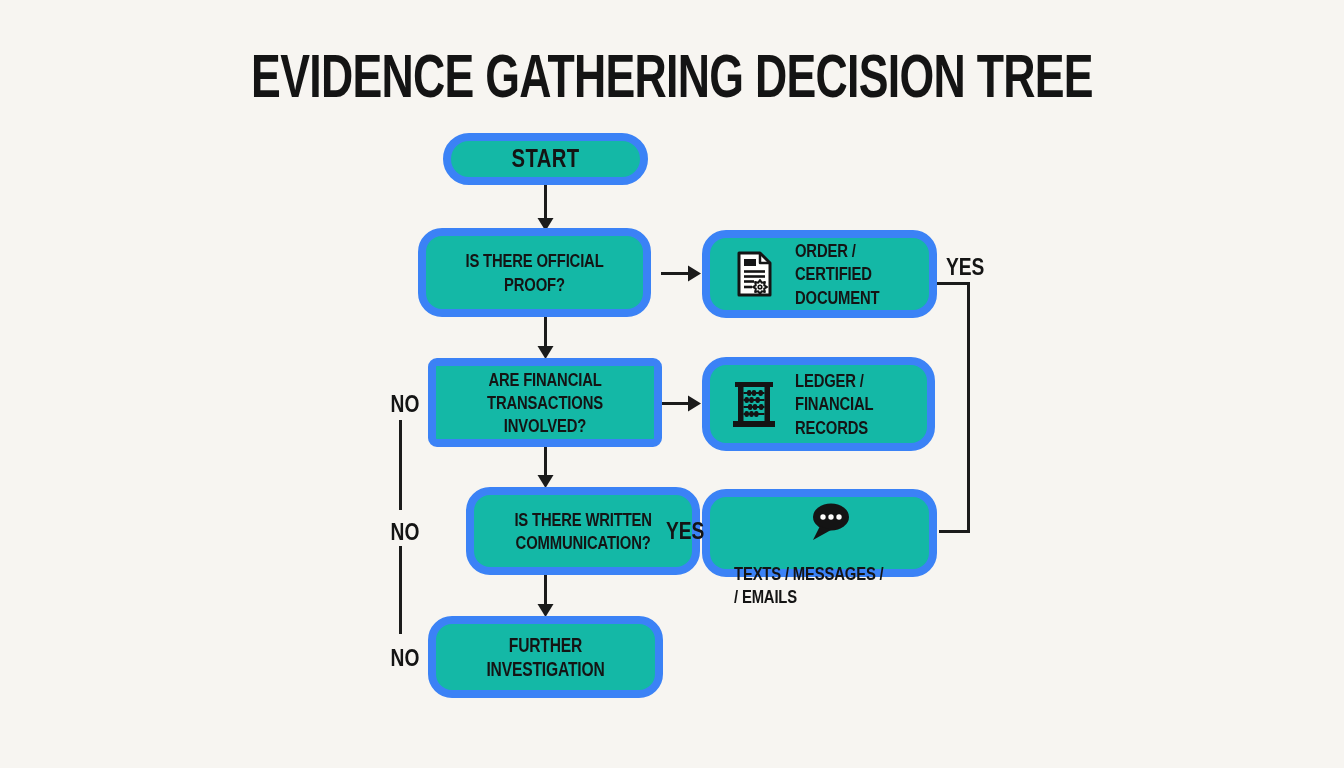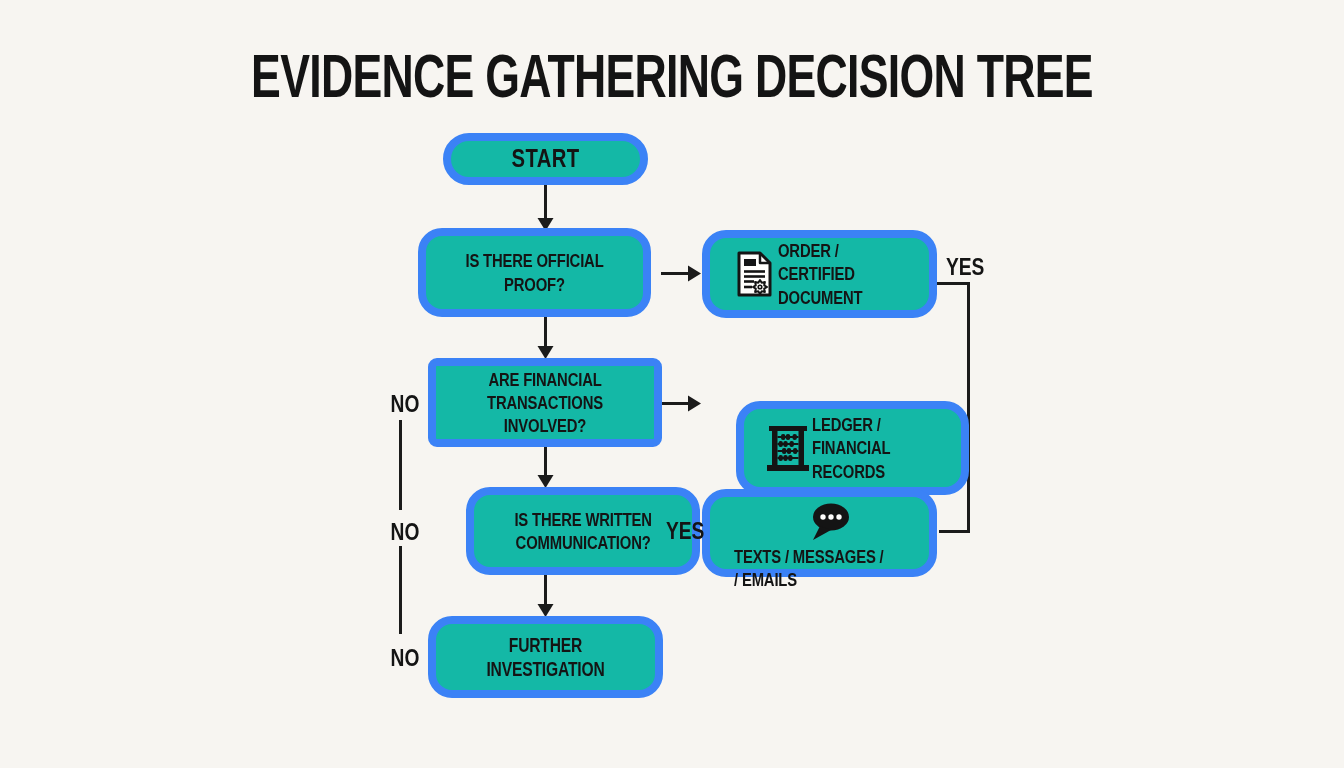--- a/index.html
+++ b/index.html
@@ -25,21 +25,21 @@
     display:flex; align-items:center; justify-content:center;
     border-radius:24px;
   }
   .node-label {
     font-weight:bold; white-space:pre-line; line-height:1.22;
     letter-spacing:-0.2px; text-align:center; font-size:19px;
     transform:scaleX(0.78); transform-origin:50% 50%;
     color:#141414;
   }
   .start-label { font-size:26px; letter-spacing:0.5px; }
-  .outcome { justify-content:flex-start; padding-left:20px; }
+  .outcome { justify-content:flex-start; padding-left:20px; gap:17px; }
   .outcome .node-label { text-align:left; transform-origin:0 50%; }
   .fi-label { font-size:20px; }
   .icon { width:48px; height:48px; flex:0 0 48px; display:flex; }
   .edge-label {
     position:absolute; z-index:2; font-weight:bold; font-size:24px;
     width:40px; text-align:center; color:#141414;
     transform:scaleX(0.8); transform-origin:50% 50%;
   }
 </style>
 </head>
@@ -109,21 +109,21 @@
     </span>
     <div class="node-label">ORDER / CERTIFIED
 DOCUMENT</div>
   </div>
 
   <div class="node" style="left:428px; top:358px; width:234px; height:89px;border-radius:9px;">
     <div class="node-label">ARE FINANCIAL
 TRANSACTIONS INVOLVED?</div>
   </div>
 
-  <div class="node outcome" style="left:736px; top:357px; width:233px; height:94px;margin-top:44px;">
+  <div class="node outcome" style="left:702px; top:357px; width:233px; height:94px;">
     <span class="icon">
       <svg viewBox="0 0 48 48" width="48" height="48">
         <rect x="5" y="2" width="38" height="5" fill="#141414"></rect>
         <rect x="8" y="2" width="5.5" height="40" fill="#141414"></rect>
         <rect x="34.5" y="2" width="5.5" height="40" fill="#141414"></rect>
         <rect x="3" y="41" width="42" height="6" fill="#141414"></rect>
         <g stroke="#141414" stroke-width="2">
           <line x1="13.5" y1="13" x2="34.5" y2="13"></line>
           <line x1="13.5" y1="20" x2="34.5" y2="20"></line>
           <line x1="13.5" y1="27" x2="34.5" y2="27"></line>

